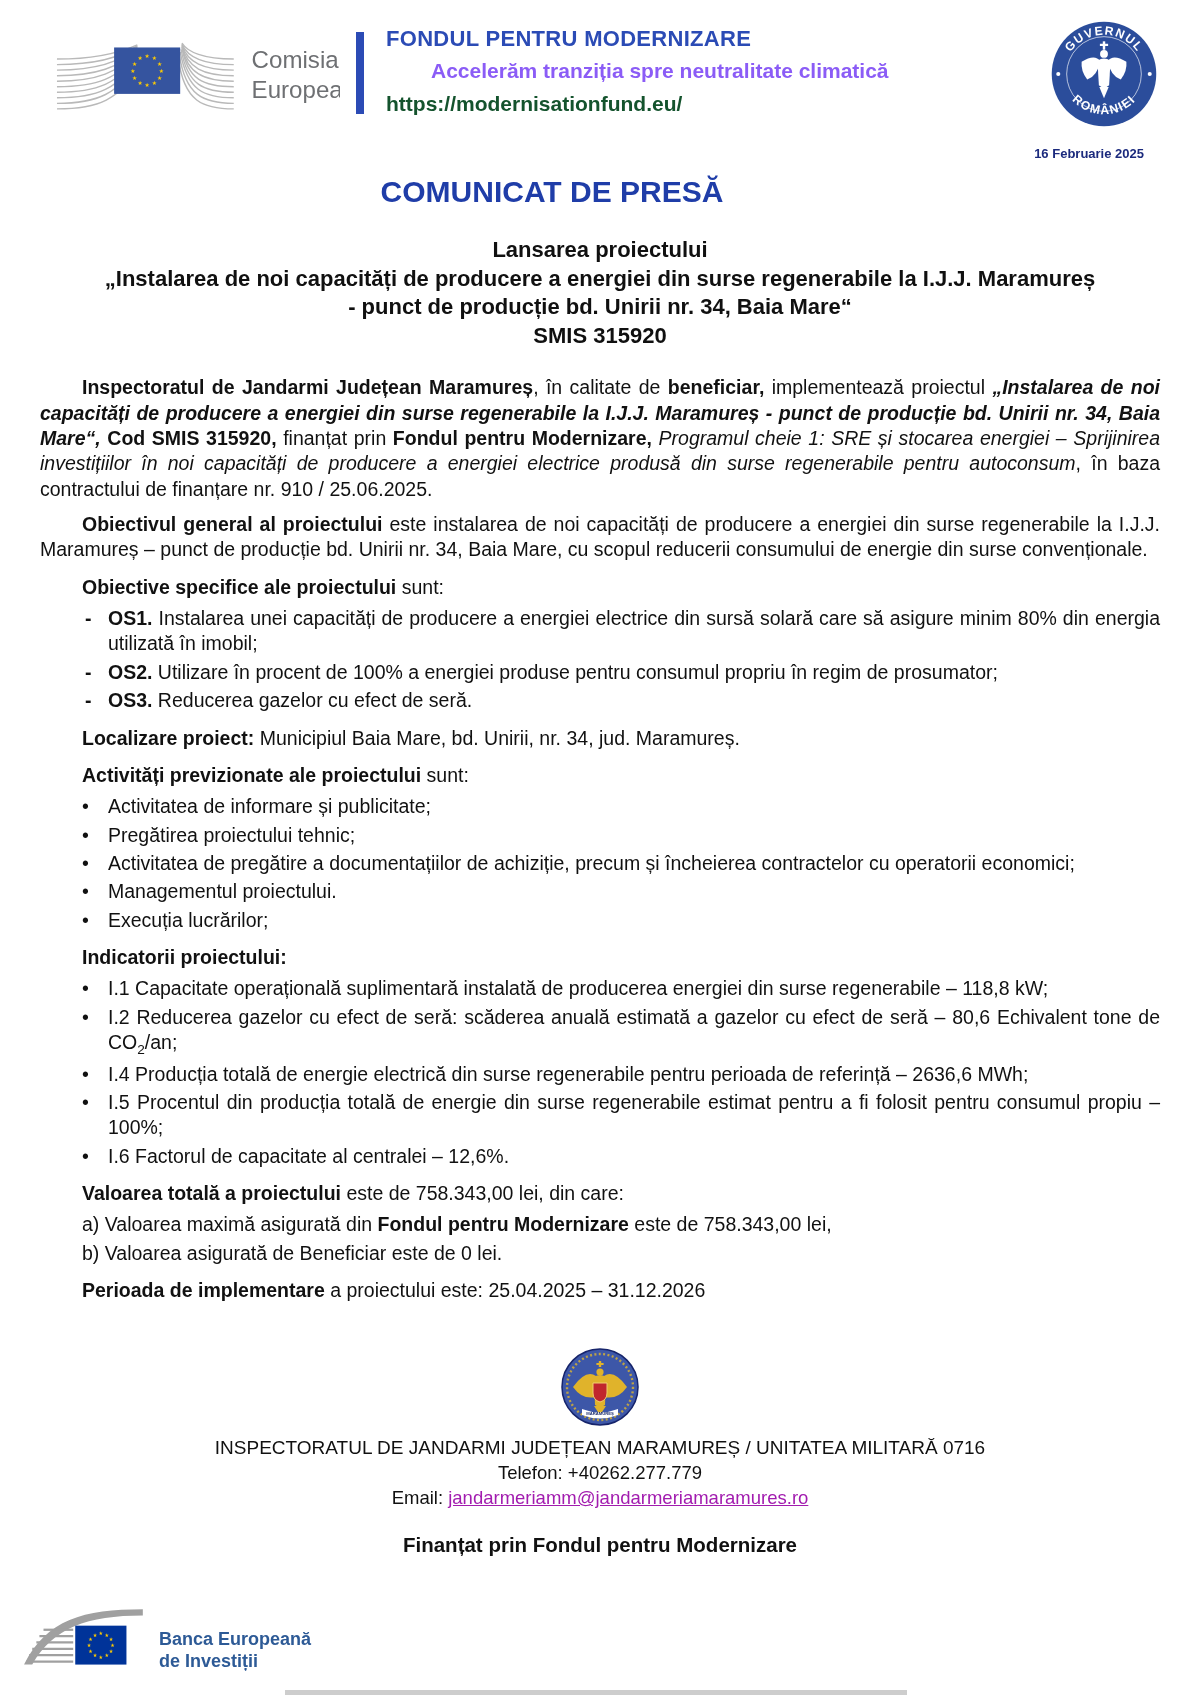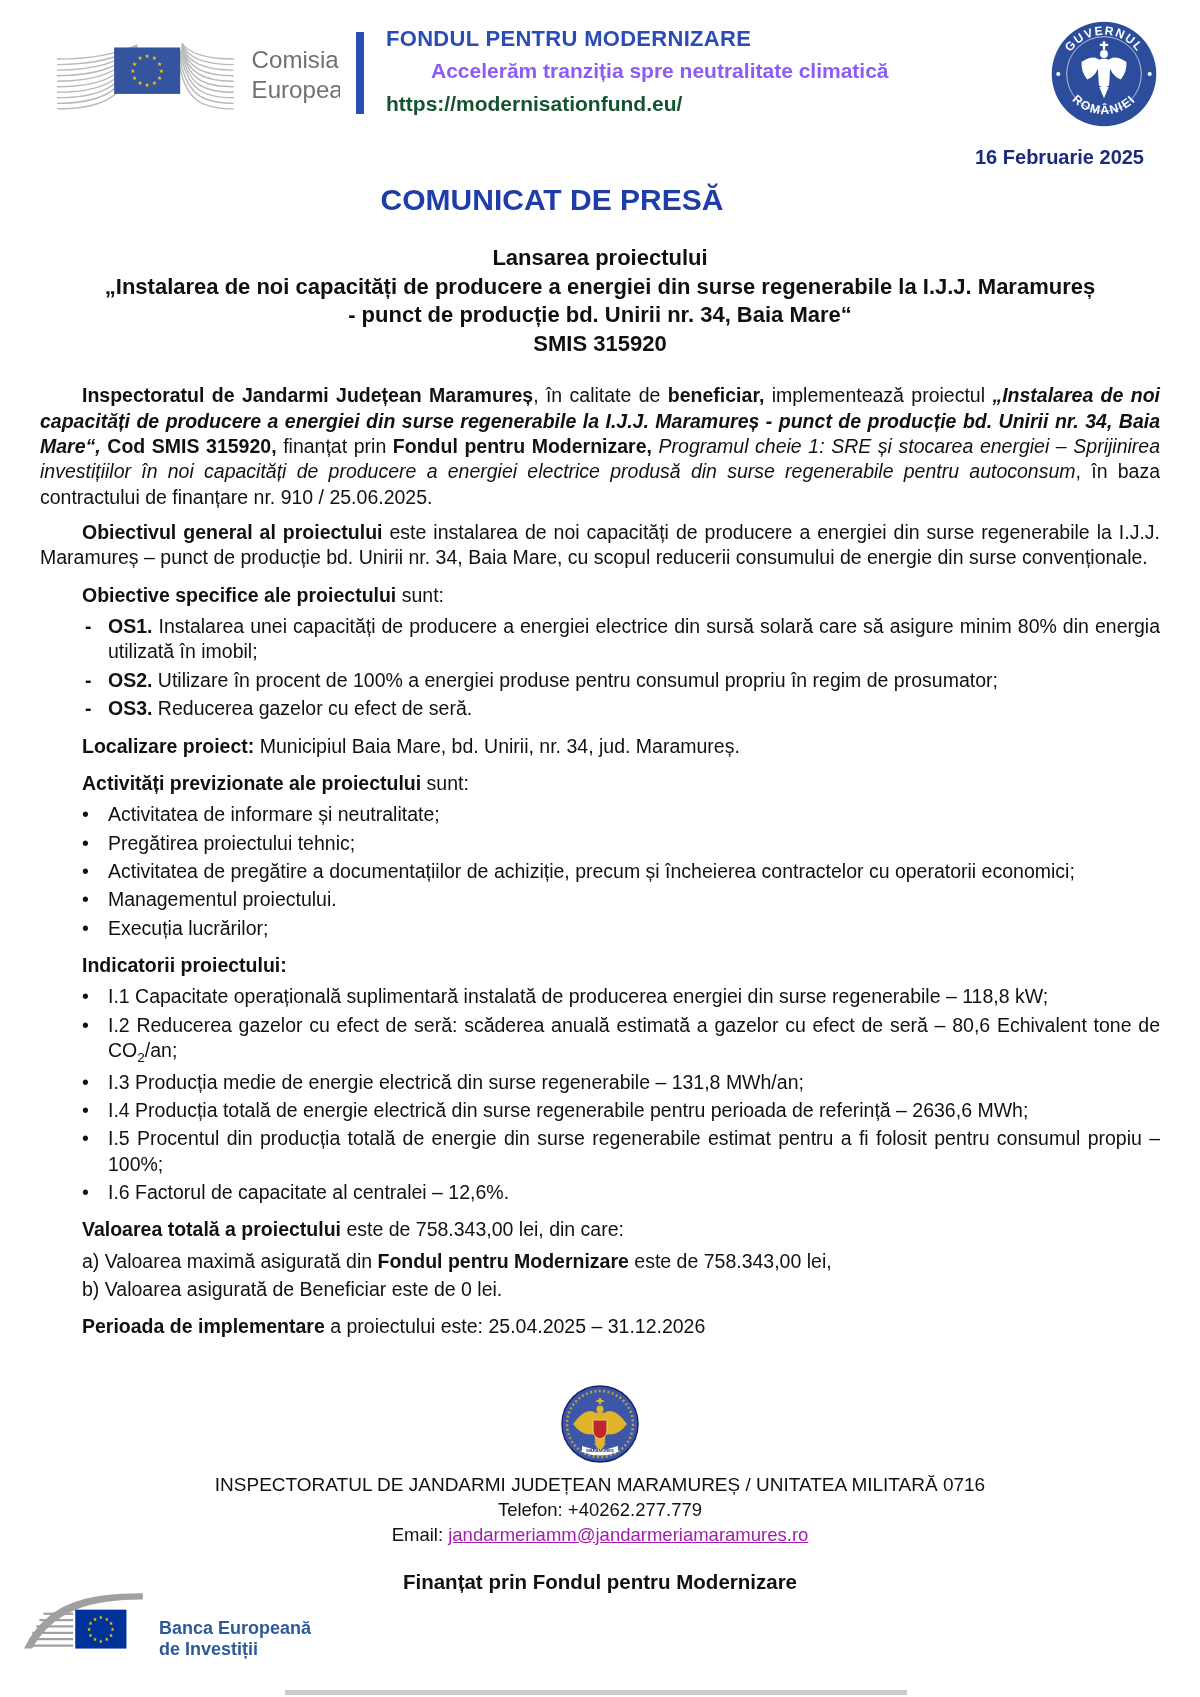--- a/index.html
+++ b/index.html
@@ -11,21 +11,21 @@
   .ec-logo svg{width:300px;height:100px;display:block;}
   .hdr-divider{width:8px;height:82px;background:#2b4bb5;margin:14px 22px 0 16px;flex:none;}
   .hdr-mid{display:flex;flex-direction:column;padding-top:8px;}
   .fund-title{color:#2b4bb5;font-weight:bold;font-size:22px;letter-spacing:.3px;}
   .fund-tagline{color:#8b5cf6;font-weight:bold;font-size:21px;margin-top:7px;margin-left:45px;}
   .fund-url{color:#14532d;font-weight:bold;font-size:21px;margin-top:9px;text-decoration:none;cursor:pointer;}
   .gov-logo{margin-left:auto;}
   .gov-logo svg{width:112px;height:112px;display:block;}
 
   
-  .date-row{text-align:right;padding-right:56px;margin-top:24px;color:#1b2a7d;font-weight:bold;font-size:20px;}
+  .date-row{text-align:right;padding-right:56px;margin-top:24px;color:#1b2a7d;font-weight:bold;font-size:13px;}
   .main-title{text-align:center;color:#1f3da8;font-size:30px;font-weight:bold;margin:14px 0 0 0;transform:translateX(-48px);}
   .subtitle{text-align:center;font-weight:bold;font-size:22px;line-height:1.3;margin-top:27px;color:#101010;}
   .subtitle .sub2{max-width:1000px;margin:0 auto;}
 
   
   .body{padding:0 40px;font-size:19.5px;line-height:1.3;}
   .para{margin:10px 0 0 0;text-align:justify;text-indent:42px;}
   .para.first{margin-top:25px;}
   .hline{margin:12px 0 0 42px;}
   ul{margin:6px 0 0 0;padding:0 0 0 68px;}
@@ -41,21 +41,21 @@
 
   
   .jlogo{text-align:center;margin-top:44px;}
   .jlogo svg{width:80px;height:80px;}
   .f-org{text-align:center;font-weight:normal;font-size:19px;margin-top:6px;}
   .f-tel{text-align:center;font-size:18.5px;margin-top:3px;}
   .f-email{text-align:center;font-size:18.5px;margin-top:3px;}
   .email-link{color:#a21caf;text-decoration:underline;cursor:pointer;}
   .f-funded{text-align:center;font-weight:bold;font-size:20.5px;margin-top:24px;}
 
-  .eib{position:absolute;left:22px;bottom:36px;display:flex;align-items:flex-end;}
+  .eib{position:absolute;left:22px;bottom:20px;display:flex;align-items:flex-start;}
   .eib svg{width:128px;height:74px;display:block;}
   .eib-text{color:#2d5a96;font-size:18px;font-weight:600;line-height:1.2;margin-left:9px;margin-top:26px;}
   .bottom-bar{position:absolute;left:285px;bottom:2px;width:622px;height:5px;background:#cdcdcd;}
 </style>
 </head>
 <body>
 
 <div class="page">
 
   <header class="hdr">
@@ -164,32 +164,31 @@
     <ul class="dash">
       <li><span class="sg-b">OS1.</span><span> Instalarea unei capacități de producere a energiei electrice din sursă solară care să asigure minim 80% din energia utilizată în imobil;</span></li>
       <li><span class="sg-b">OS2.</span><span> Utilizare în procent de 100% a energiei produse pentru consumul propriu în regim de prosumator;</span></li>
       <li><span class="sg-b">OS3.</span><span> Reducerea gazelor cu efect de seră.</span></li>
     </ul>
 
     <p class="hline"><span class="sg-b">Localizare proiect:</span><span> Municipiul Baia Mare, bd. Unirii, nr. 34, jud. Maramureș.</span></p>
 
     <p class="hline"><span class="sg-b">Activități previzionate ale proiectului</span><span> sunt:</span></p>
     <ul class="dot">
-      <li><span>Activitatea de informare și neutralitate;</span></li>
+      <li><span>Activitatea de informare și publicitate;</span></li>
       <li><span>Pregătirea proiectului tehnic;</span></li>
       <li><span>Activitatea de pregătire a documentațiilor de achiziție, precum și încheierea contractelor cu operatorii economici;</span></li>
       <li><span>Managementul proiectului.</span></li>
       <li><span>Execuția lucrărilor;</span></li>
     </ul>
 
     <p class="hline"><span class="sg-b">Indicatorii proiectului:</span></p>
     <ul class="dot">
       <li><span>I.1 Capacitate operațională suplimentară instalată de producerea energiei din surse regenerabile – 118,8 kW;</span></li>
       <li><span>I.2 Reducerea gazelor cu efect de seră: scăderea anuală estimată a gazelor cu efect de seră – 80,6 Echivalent tone de CO</span><span class="sg-sub">2</span><span>/an;</span></li>
-      <li><span>I.3 Producția medie de energie electrică din surse regenerabile – 131,8 MWh/an;</span></li>
       <li><span>I.4 Producția totală de energie electrică din surse regenerabile pentru perioada de referință – 2636,6 MWh;</span></li>
       <li><span>I.5 Procentul din producția totală de energie din surse regenerabile estimat pentru a fi folosit pentru consumul propiu – 100%;</span></li>
       <li><span>I.6 Factorul de capacitate al centralei – 12,6%.</span></li>
     </ul>
 
     <p class="hline"><span class="sg-b">Valoarea totală a proiectului</span><span> este de 758.343,00 lei, din care:</span></p>
     <p class="alpha firstv"><span>a) Valoarea maximă asigurată din </span><span class="sg-b">Fondul pentru Modernizare</span><span> este de 758.343,00 lei,</span></p>
     <p class="alpha"><span>b) Valoarea asigurată de Beneficiar este de 0 lei.</span></p>
 
     <p class="hline"><span class="sg-b">Perioada de implementare</span><span> a proiectului este: 25.04.2025 – 31.12.2026</span></p>

